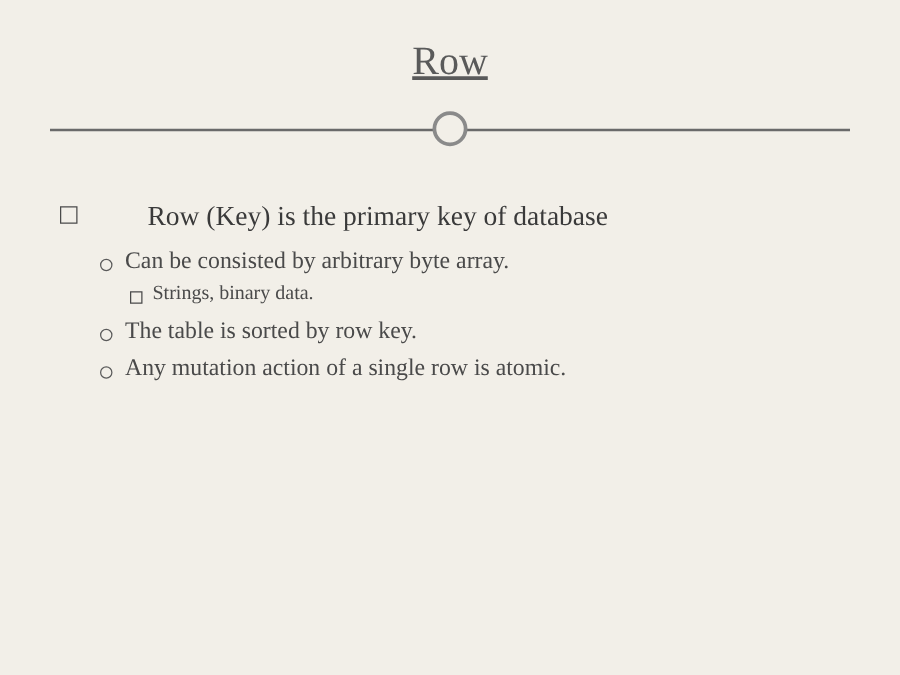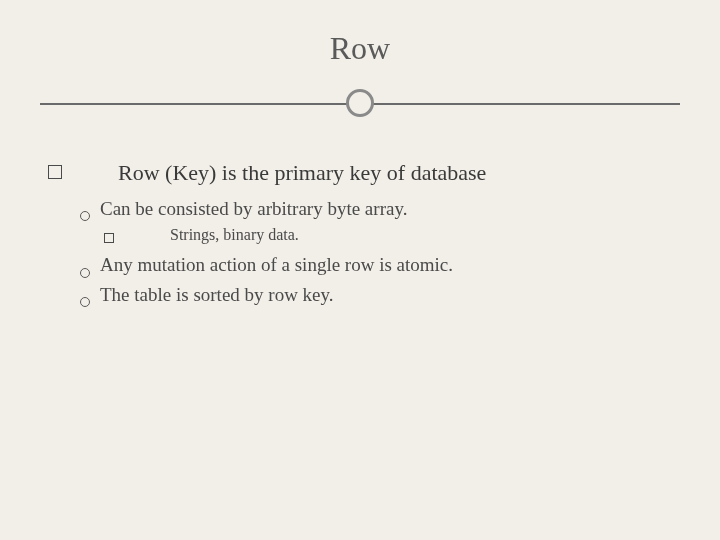--- a/index.html
+++ b/index.html
@@ -19,20 +19,21 @@
   .title-area {
     text-align: center;
     position: relative;
     margin-bottom: 40px;
   }
   .title-text {
     font-size: 32px;
     font-weight: normal;
     color: #5a5a5a;
     margin-bottom: 22px;
+    text-decoration: underline;
   }
   .divider-wrap {
     position: relative;
     height: 30px;
     margin-top: 8px;
   }
   .divider-line {
     position: absolute;
     top: 14px;
     left: 0;
@@ -72,21 +73,21 @@
     color: #3a3a3a;
     line-height: 1.3;
     margin-left: 48px;
   }
   .level2-list {
     margin-left: 32px;
     margin-top: 4px;
   }
   .level2 {
     display: flex;
-    align-items: flex-end;
+    align-items: center;
     margin-bottom: 4px;
   }
   .circle-bullet {
     flex: 0 0 auto;
     width: 10px;
     height: 10px;
     border: 1.5px solid #5a5a5a;
     border-radius: 50%;
     margin-right: 10px;
     margin-top: 7px;
@@ -98,21 +99,20 @@
   }
   .level3-list {
     margin-left: 24px;
     margin-top: 2px;
     margin-bottom: 6px;
   }
   .level3 {
     display: flex;
     align-items: center;
     margin-bottom: 4px;
-    gap: 48px;
   }
   .small-square {
     flex: 0 0 auto;
     width: 10px;
     height: 10px;
     border: 1.3px solid #4a4a4a;
     margin-right: 8px;
     margin-top: 5px;
   }
   .level3-text {
@@ -151,25 +151,25 @@
       <div class="level3-list">
         <div class="level3">
           <span class="small-square"></span>
           <span class="level3-text">Strings, binary data.</span>
         </div>
       </div>
 
 
       <div class="level2">
         <span class="circle-bullet"></span>
-        <span class="level2-text">Any mutation action of a single row is atomic.</span>
+        <span class="level2-text">The table is sorted by row key.</span>
       </div>
 
       <div class="level2">
         <span class="circle-bullet"></span>
-        <span class="level2-text">The table is sorted by row key.</span>
+        <span class="level2-text">Any mutation action of a single row is atomic.</span>
       </div>
 
     </div>
 
   </div>
 
 </div>
 
 </body></html>

